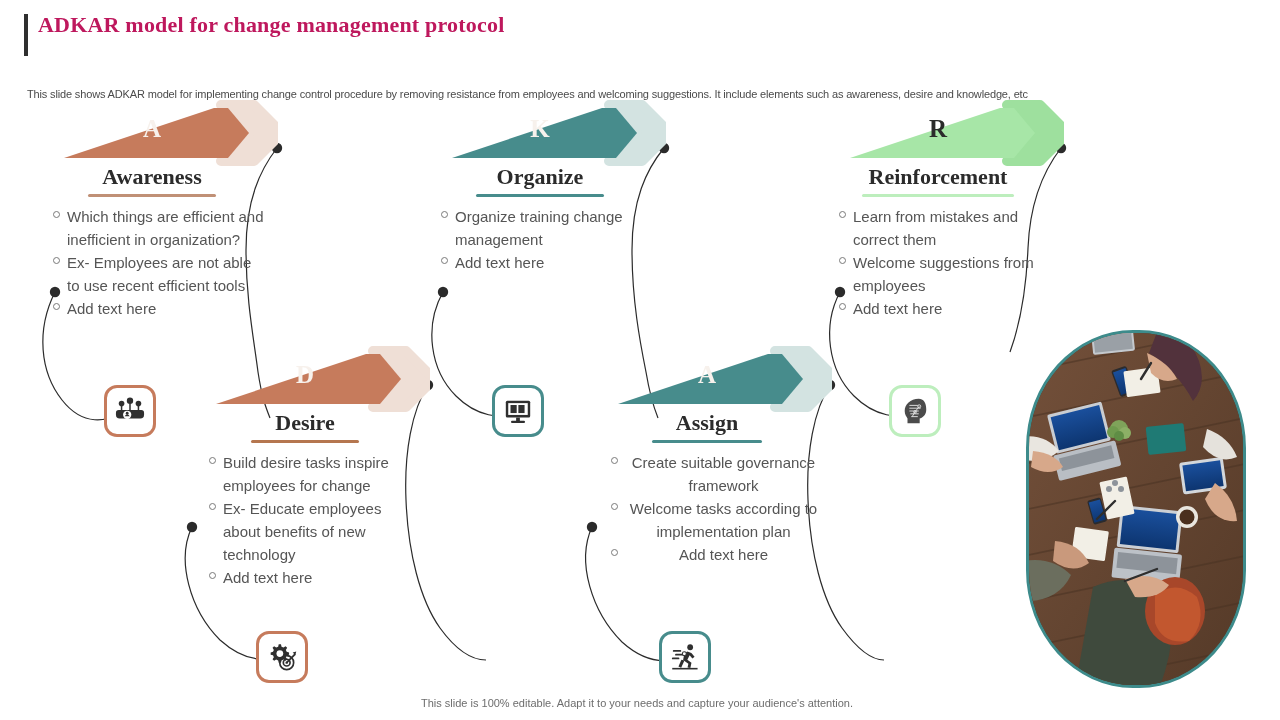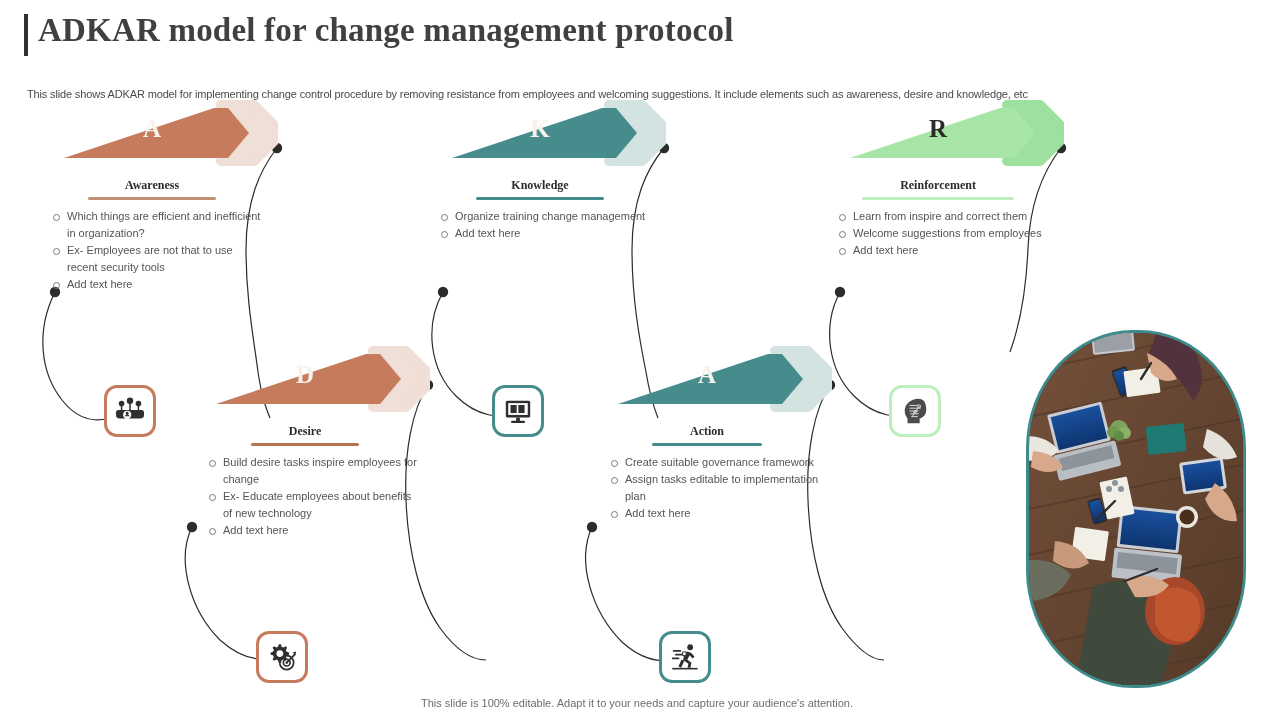--- a/index.html
+++ b/index.html
@@ -12,21 +12,21 @@
   }
   #slide{position:relative;width:1280px;height:720px;overflow:hidden;background:#fff;}
 
   
   .title-rule{
     position:absolute;left:24px;top:14px;width:4px;height:42px;background:#2f2f2f;
   }
   .page-title{
     position:absolute;left:38px;top:12px;
     font-family:"Liberation Serif", serif;
-    font-size:33px;font-weight:700;color:#404040;letter-spacing:.2px;
+    font-size:22px;font-weight:700;color:#be185d;letter-spacing:.2px;
     white-space:nowrap;
   }
   .page-subtitle{
     position:absolute;left:27px;top:64px;
     font-size:11px;color:#4a4a4a;white-space:nowrap;letter-spacing:-0.15px;margin-top:24px;
   }
   .footer-note{
     position:absolute;left:0;top:697px;width:1274px;text-align:center;
     font-size:11px;color:#6d6d6d;
   }
@@ -43,30 +43,30 @@
     display:flex;align-items:center;justify-content:center;
     font-family:"Liberation Serif", serif;
     font-size:25px;font-weight:700;
     pointer-events:none;
   }
   .arrow-letter.light{color:#f7f1ec;}
   .arrow-letter.dark{color:#2b2b2b;}
 
   .step-head{
     font-family:"Liberation Serif", serif;
-    font-size:12px;font-weight:700;color:#2b2b2b;
-    text-align:center;margin-top:16px;
+    font-size:22px;font-weight:700;color:#2b2b2b;
+    text-align:center;margin-top:2px;
   }
   .head-underline{height:3px;margin:4px auto 0 auto;border-radius:2px;}
 
   .bullets{margin:8px 0 0 0;padding:0;list-style:none;}
   .bullets li{
     position:relative;
     padding-left:17px;
-    font-size:11px;line-height:17px;color:#555555;
+    font-size:15px;line-height:23px;color:#555555;
   }
   .bullets li::before{
     content:"";
     position:absolute;left:3px;top:6px;
     width:5px;height:5px;border:1px solid #7a7a7a;border-radius:50%;
     background:transparent;
   }
 
   
   .badge{
@@ -135,21 +135,21 @@
       <svg class="arrow-svg" width="240" height="70" viewBox="0 0 240 70">
         <path d="M183 5 L216 5 L244 33 L216 61 L183 61 L211 33 Z" fill="#efdfd6" stroke="#efdfd6" stroke-width="10" stroke-linejoin="round"></path>
         <path d="M176 8 L26 58 L190 58 L211 33 L190 8 Z" fill="#c67b5c"></path>
       </svg>
       <div class="arrow-letter light">A</div>
     </div>
     <div class="step-head">Awareness</div>
     <div class="head-underline" style="width:128px;background:#c09076;"></div>
     <ul class="bullets" style="margin-left:12px;">
       <li>Which things are efficient and inefficient in organization?</li>
-      <li>Ex- Employees are not that to use recent security tools</li>
+      <li>Ex- Employees are not able to use recent efficient tools</li>
       <li>Add text here</li>
     </ul>
   </div>
 
   <div class="badge" style="left:104px;top:385px;border:3px solid #c67b5c;">
     <svg width="30" height="30" viewBox="0 0 32 32">
       <g fill="#2f2f2f">
         <circle cx="7" cy="8" r="3"></circle>
           <circle cx="16" cy="5" r="3.4"></circle>
           <circle cx="25" cy="8" r="3"></circle>
@@ -196,21 +196,21 @@
   </div>
 
   <div class="step" style="left:426px;top:100px;width:228px;">
     <div class="arrow-wrap">
       <svg class="arrow-svg" width="240" height="70" viewBox="0 0 240 70">
         <path d="M183 5 L216 5 L244 33 L216 61 L183 61 L211 33 Z" fill="#d3e3e1" stroke="#d3e3e1" stroke-width="10" stroke-linejoin="round"></path>
         <path d="M176 8 L26 58 L190 58 L211 33 L190 8 Z" fill="#478c8c"></path>
       </svg>
       <div class="arrow-letter light">K</div>
     </div>
-    <div class="step-head">Knowledge</div>
+    <div class="step-head">Organize</div>
     <div class="head-underline" style="width:128px;background:#478c8c;"></div>
     <ul class="bullets" style="margin-left:12px;">
       <li>Organize training change management</li>
       <li>Add text here</li>
     </ul>
   </div>
 
   <div class="badge" style="left:492px;top:385px;border:3px solid #478c8c;">
     <svg width="30" height="30" viewBox="0 0 32 32">
       <rect x="3" y="5" width="26" height="18" rx="1.6" fill="#2f2f2f"></rect>
@@ -225,25 +225,25 @@
   </div>
 
   <div class="step" style="left:592px;top:346px;width:230px;">
     <div class="arrow-wrap">
       <svg class="arrow-svg" width="240" height="70" viewBox="0 0 240 70">
         <path d="M183 5 L216 5 L244 33 L216 61 L183 61 L211 33 Z" fill="#d3e3e1" stroke="#d3e3e1" stroke-width="10" stroke-linejoin="round"></path>
         <path d="M176 8 L26 58 L190 58 L211 33 L190 8 Z" fill="#478c8c"></path>
       </svg>
       <div class="arrow-letter light">A</div>
     </div>
-    <div class="step-head">Action</div>
+    <div class="step-head">Assign</div>
     <div class="head-underline" style="width:110px;background:#478c8c;"></div>
-    <ul class="bullets" style="margin-left:16px;">
+    <ul class="bullets" style="margin-left:16px;text-align:center;">
       <li>Create suitable governance framework</li>
-      <li>Assign tasks editable to implementation plan</li>
+      <li>Welcome tasks according to implementation plan</li>
       <li>Add text here</li>
     </ul>
   </div>
 
   <div class="badge" style="left:659px;top:631px;border:3px solid #478c8c;">
     <svg width="30" height="30" viewBox="0 0 32 32">
       <g fill="#2f2f2f">
         <circle cx="21.5" cy="5.6" r="3.1"></circle>
         <path d="M18.6 10 l4.2 1.6 l3.4 4.2 l-2.3 1.8 l-3 -3.4 l-2.4 4.6 l4.4 3.4 l-1.2 5.6 l-3 -.6 l.9 -4 l-5.6 -4 l1.2 -6.6 z"></path>
         <path d="M15.4 19.6 l-3.5 7.8 l-2.9 -1.2 l3.2 -7.2 z"></path>
@@ -260,21 +260,21 @@
     <div class="arrow-wrap">
       <svg class="arrow-svg" width="240" height="70" viewBox="0 0 240 70">
         <path d="M183 5 L216 5 L244 33 L216 61 L183 61 L211 33 Z" fill="#9ee09e" stroke="#9ee09e" stroke-width="10" stroke-linejoin="round"></path>
         <path d="M176 8 L26 58 L190 58 L211 33 L190 8 Z" fill="#a7e6a7"></path>
       </svg>
       <div class="arrow-letter dark">R</div>
     </div>
     <div class="step-head">Reinforcement</div>
     <div class="head-underline" style="width:152px;background:#bdeebd;"></div>
     <ul class="bullets" style="margin-left:12px;">
-      <li>Learn from inspire and correct them</li>
+      <li>Learn from mistakes and correct them</li>
       <li>Welcome suggestions from employees</li>
       <li>Add text here</li>
     </ul>
   </div>
 
   <div class="badge" style="left:889px;top:385px;border:3px solid #bdeebd;">
     <svg width="30" height="30" viewBox="0 0 32 32">
       <path d="M20 3 C 11 3, 5 9, 5 16 C 5 20, 7 22, 8 24 L8 29 L21 29 L21 24 C 26 22, 28 19, 28 14 C 28 7, 25 3, 20 3 Z" fill="#4b4b4b"></path>
       <g stroke="#ffffff" stroke-width="1" opacity=".85" fill="none">
         <path d="M10 10 h9"></path>

